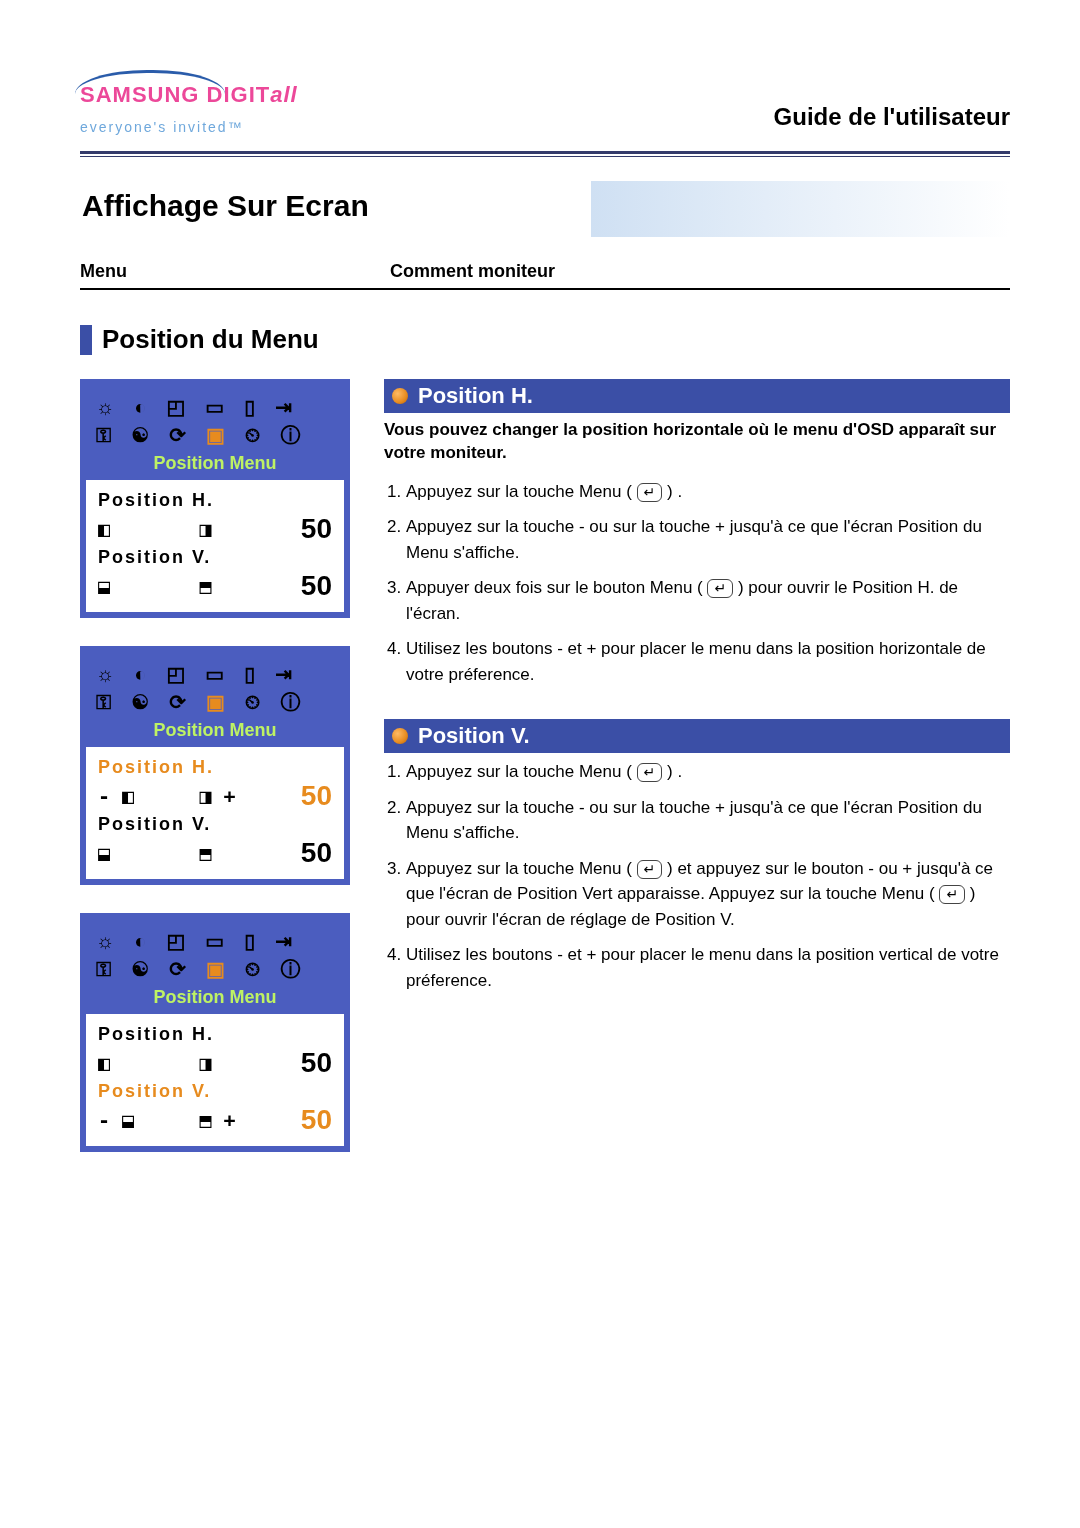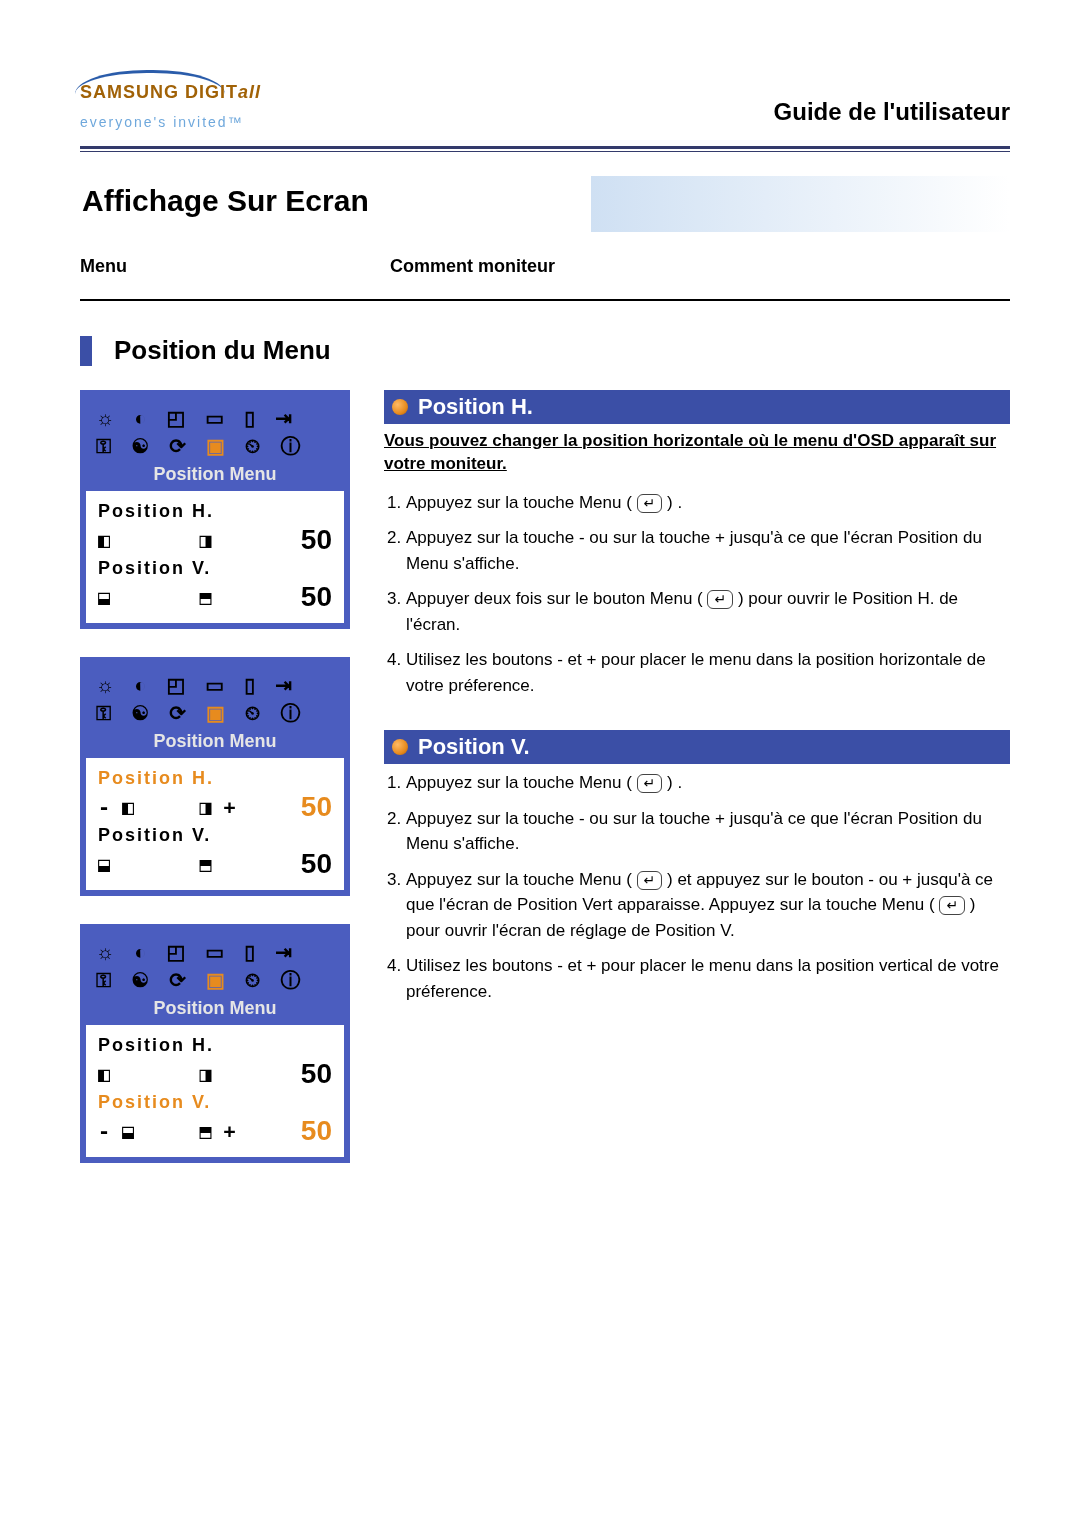--- a/index.html
+++ b/index.html
@@ -19,21 +19,21 @@
   .logo {
     font-family: Arial, sans-serif;
   }
   .logo-arc {
     width: 150px;
     height: 24px;
     border-top: 3px solid #2a5caa;
     border-radius: 90px 90px 0 0 / 30px 30px 0 0;
     margin-left: -5px;
   }
-  .logo-line1 { font-size: 18px; font-weight: bold; color:#a16207; letter-spacing: 1px; margin-top:-12px;}
+  .logo-line1 { font-size: 22px; font-weight: bold; color:#ec4899; letter-spacing: 1px; margin-top:-12px;}
   .logo-line1 .ital { font-style: italic; font-weight: bold;}
   .logo-line2 { font-size: 14px; color:#6fa8dc; letter-spacing: 2px; margin-top:11px;}
   .header-right {
     font-size: 24px;
     font-weight: bold;
     padding-bottom: 4px;
     text-align: center;
   }
   .hr-thick { border:none; border-top: 3px solid #333a6b; margin-top: 8px;}
   .hr-thin  { border:none; border-top: 1px solid #333a6b; margin-top: 2px;}
@@ -44,33 +44,33 @@
   }
   .title-band h1 {
     font-size: 30px;
     font-weight: bold;
     color: #000;
     padding-left: 2px;
   }
   .cols-header {
     display:flex;
     margin-top: 24px;
-    padding-bottom: 22px;
+    padding-bottom: 6px;
     font-size: 18px;
     font-weight: bold;
   }
   .cols-header .c1 { width: 310px; }
   .hr-medium { border:none; border-top: 2px solid #000; }
   .section-title {
     display:flex;
     align-items:center;
     margin-top: 34px;
     font-size: 26px;
     font-weight: bold;
-    gap:16px;
+    gap:4px;
   }
   .section-title .bluebar {
     width: 12px; height: 30px; background:#3b4fa6; margin-right: 6px;
   }
   .columns {
     display:flex;
     margin-top: 24px;
     gap: 24px;
   }
   .left-col { width: 280px; display:flex; flex-direction:column; gap:28px;}
@@ -86,21 +86,21 @@
   .osd-icons {
     padding: 8px 10px 2px 10px;
     color:#000;
     font-size:20px;
     letter-spacing: 8px;
     line-height: 1.4;
   }
   .osd-icons .row2 .sel { color:#e78b1e; }
   .osd-title {
     text-align:center;
-    color:#e5e5e5;
+    color:#bef264;
     font-size:18px;
     padding: 2px 0 6px 0;
   }
   .osd-body {
     background:#fff;
     padding: 8px 12px 10px 12px;
   }
   .osd-row-label { font-size:18px; letter-spacing:2px; margin-top:2px;}
   .osd-row-label.orange { color:#e78b1e; }
   .osd-row-vals {
@@ -128,21 +128,20 @@
   .bullet {
     width:16px; height:16px; border-radius:50%;
     background: radial-gradient(circle at 35% 35%, #ffbb66, #e78b1e 60%, #b35c00);
     flex-shrink:0;
   }
   .desc-bold {
     font-size:17px;
     font-weight:bold;
     line-height:1.35;
     margin-bottom:14px;
-    text-decoration:underline;
   }
   ol.steps {
     list-style: decimal;
     padding-left: 22px;
     font-size: 17px;
     line-height: 1.5;
   }
   ol.steps li { margin-bottom: 10px; }
   .menu-key {
     display:inline-block;

